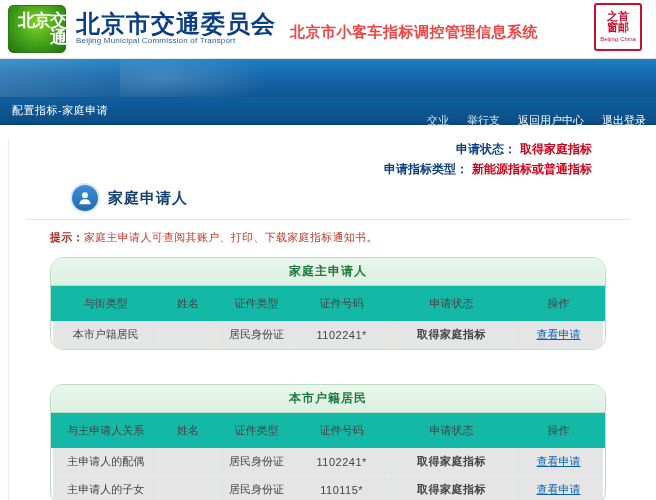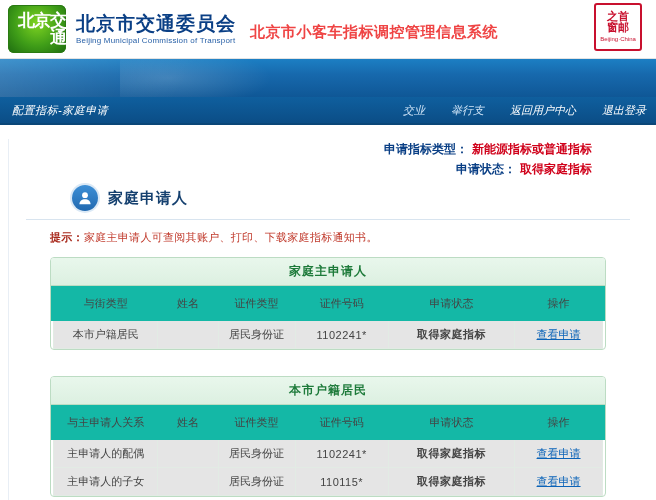--- a/index.html
+++ b/index.html
@@ -48,21 +48,21 @@
   .logo .glyph {
     font-size: 17px;
     line-height: 17px;
     font-weight: bold;
     letter-spacing: -1px;
   }
   .title-block {
     margin-left: 10px;
   }
   .title-cn {
-    font-size: 19px;
+    font-size: 24px;
     font-weight: bold;
     color: #0a3f85;
     letter-spacing: 1px;
     line-height: 22px;
   }
   .title-en {
     font-size: 8px;
     color: #2a62a8;
     line-height: 11px;
     letter-spacing: 0.2px;
@@ -123,36 +123,35 @@
   }
 
   
   .navbar {
     position: relative;
     height: 26px;
     background: linear-gradient(180deg, #0f5f9e 0%, #0b4d86 100%);
     display: flex;
     align-items: center;
     border-bottom: 2px solid #0a4678;
-    font-style: italic;
   }
   .breadcrumb {
     margin-left: 12px;
     color: #ffffff;
     font-size: 11px;
     letter-spacing: 0.5px;
   }
   .nav-right {
     position: absolute;
     right: 10px;
-    top: 0;
+    top: 10px;
     height: 26px;
     display: flex;
     align-items: center;
-    gap: 26px;
+    gap: 18px;
   }
   .nav-link {
     color: #cfe4f7;
     font-size: 11px;
     text-decoration: none;
     cursor: pointer;
   }
   .nav-link.strong {
     color: #ffffff;
   }
@@ -226,23 +225,23 @@
   .tip {
     margin: 10px 0 0 34px;
     font-size: 11px;
     color: #c0392b;
     letter-spacing: 0.3px;
   }
   .tip b { color: #a8281b; }
 
   
   .tbl-wrap {
-    margin: 12px 34px 0 34px;
+    margin: 12px 34px 8px 34px;
     border: 1px solid #bcdcc3;
-    border-radius: 4px;
+    border-radius: 13px;
     overflow: hidden;
   }
   table.grid {
     width: 100%;
     border-collapse: collapse;
     font-size: 11px;
   }
   table.grid caption {
     background: linear-gradient(180deg, #e9f7ec 0%, #dcf0e1 100%);
     color: #1d7a3a;
@@ -309,24 +308,24 @@
       <a class="nav-link strong">返回用户中心</a>
       <a class="nav-link strong">退出登录</a>
     </div>
   </div>
 
   <div class="content">
     <div class="side-rule"></div>
 
     <div class="status-block">
       <div class="status-line">
-        <span>申请指标类型：</span><span class="val">新能源指标或普通指标</span>
+        <span>申请状态：</span><span class="val">取得家庭指标</span>
       </div>
       <div class="status-line">
-        <span>申请状态：</span><span class="val">取得家庭指标</span>
+        <span>申请指标类型：</span><span class="val">新能源指标或普通指标</span>
       </div>
     </div>
 
     <div class="section-title">
       <div class="avatar">
         <svg width="16" height="16" viewBox="0 0 16 16" aria-hidden="true">
           <circle cx="8" cy="5.2" r="2.9" fill="#ffffff"></circle>
           <path d="M2.4 14.2c0-3.1 2.5-5 5.6-5s5.6 1.9 5.6 5z" fill="#ffffff"></path>
         </svg>
       </div>

